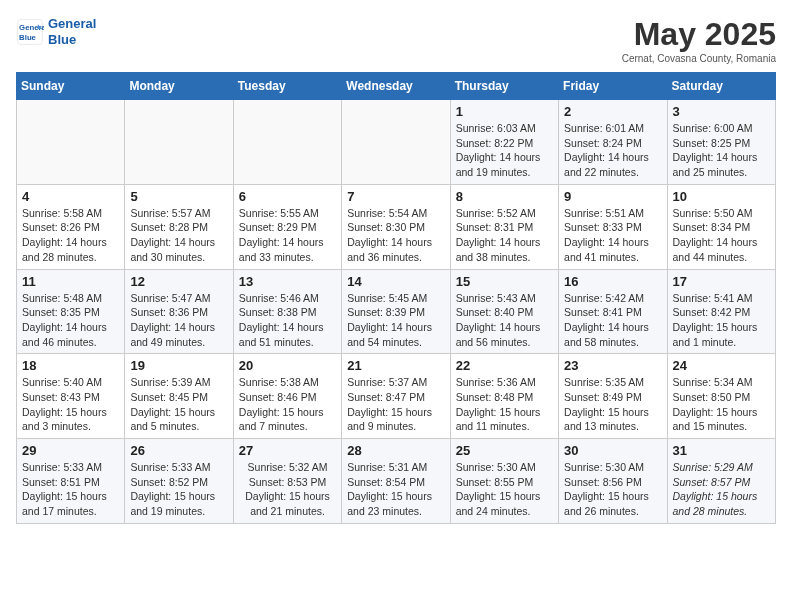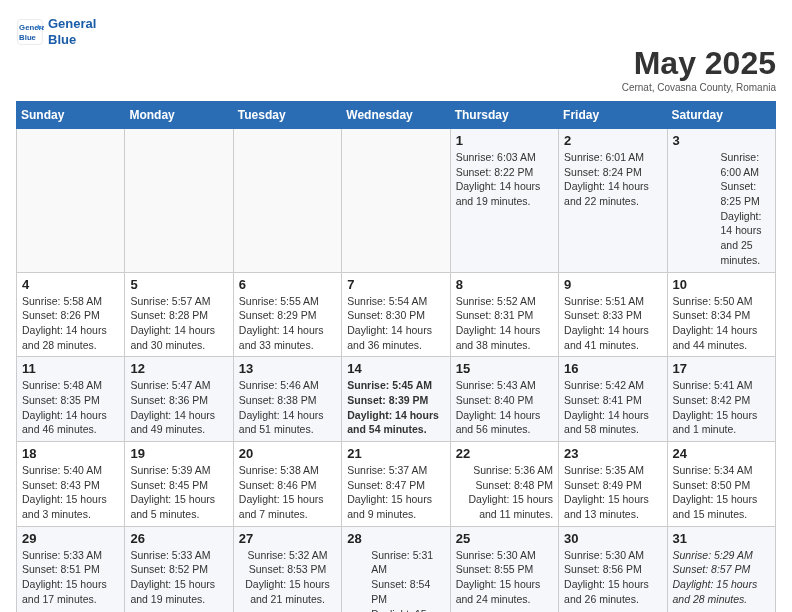--- a/index.html
+++ b/index.html
@@ -29,21 +29,20 @@
     .logo-text span {
       color: #1a5ca8;
       font-weight: bold;
     }
     .logo-icon {
       width: 28px;
       height: 28px;
     }
     .title-block {
       text-align: right;
-      margin-top: 29px;
     }
     .month-title {
       font-size: 32px;
       font-weight: bold;
       color: #333;
     }
     .subtitle {
       font-size: 10px;
       color: #555;
     }
@@ -140,21 +139,21 @@
         </td>
         <td>
           <div class="day-num">2</div>
           <div class="day-info" style="white-space: pre-line;">Sunrise: 6:01 AM
 Sunset: 8:24 PM
 Daylight: 14 hours
 and 22 minutes.</div>
         </td>
         <td>
           <div class="day-num">3</div>
-          <div class="day-info" style="white-space: pre-line; margin-left: 48px;">Sunrise: 6:00 AM
+          <div class="day-info" style="white-space: pre-line;">Sunrise: 6:00 AM
 Sunset: 8:25 PM
 Daylight: 14 hours
 and 25 minutes.</div>
         </td>
       </tr>
       <tr>
         <td>
           <div class="day-num">4</div>
           <div class="day-info" style="white-space: pre-line;">Sunrise: 5:58 AM
 Sunset: 8:26 PM
@@ -221,21 +220,21 @@
         </td>
         <td>
           <div class="day-num">13</div>
           <div class="day-info" style="white-space: pre-line;">Sunrise: 5:46 AM
 Sunset: 8:38 PM
 Daylight: 14 hours
 and 51 minutes.</div>
         </td>
         <td>
           <div class="day-num">14</div>
-          <div class="day-info" style="white-space: pre-line; font-weight: bold;">Sunrise: 5:45 AM
+          <div class="day-info" style="white-space: pre-line;">Sunrise: 5:45 AM
 Sunset: 8:39 PM
 Daylight: 14 hours
 and 54 minutes.</div>
         </td>
         <td>
           <div class="day-num">15</div>
           <div class="day-info" style="white-space: pre-line;">Sunrise: 5:43 AM
 Sunset: 8:40 PM
 Daylight: 14 hours
 and 56 minutes.</div>
@@ -279,21 +278,21 @@
         </td>
         <td>
           <div class="day-num">21</div>
           <div class="day-info" style="white-space: pre-line;">Sunrise: 5:37 AM
 Sunset: 8:47 PM
 Daylight: 15 hours
 and 9 minutes.</div>
         </td>
         <td>
           <div class="day-num">22</div>
-          <div class="day-info" style="white-space: pre-line; text-align: right;">Sunrise: 5:36 AM
+          <div class="day-info" style="white-space: pre-line;">Sunrise: 5:36 AM
 Sunset: 8:48 PM
 Daylight: 15 hours
 and 11 minutes.</div>
         </td>
         <td>
           <div class="day-num">23</div>
           <div class="day-info" style="white-space: pre-line;">Sunrise: 5:35 AM
 Sunset: 8:49 PM
 Daylight: 15 hours
 and 13 minutes.</div>
@@ -323,21 +322,21 @@
         </td>
         <td>
           <div class="day-num">27</div>
           <div class="day-info" style="white-space: pre-line; text-align: center;">Sunrise: 5:32 AM
 Sunset: 8:53 PM
 Daylight: 15 hours
 and 21 minutes.</div>
         </td>
         <td>
           <div class="day-num">28</div>
-          <div class="day-info" style="white-space: pre-line; margin-left: 24px;">Sunrise: 5:31 AM
+          <div class="day-info" style="white-space: pre-line;">Sunrise: 5:31 AM
 Sunset: 8:54 PM
 Daylight: 15 hours
 and 23 minutes.</div>
         </td>
         <td>
           <div class="day-num">25</div>
           <div class="day-info" style="white-space: pre-line;">Sunrise: 5:30 AM
 Sunset: 8:55 PM
 Daylight: 15 hours
 and 24 minutes.</div>

